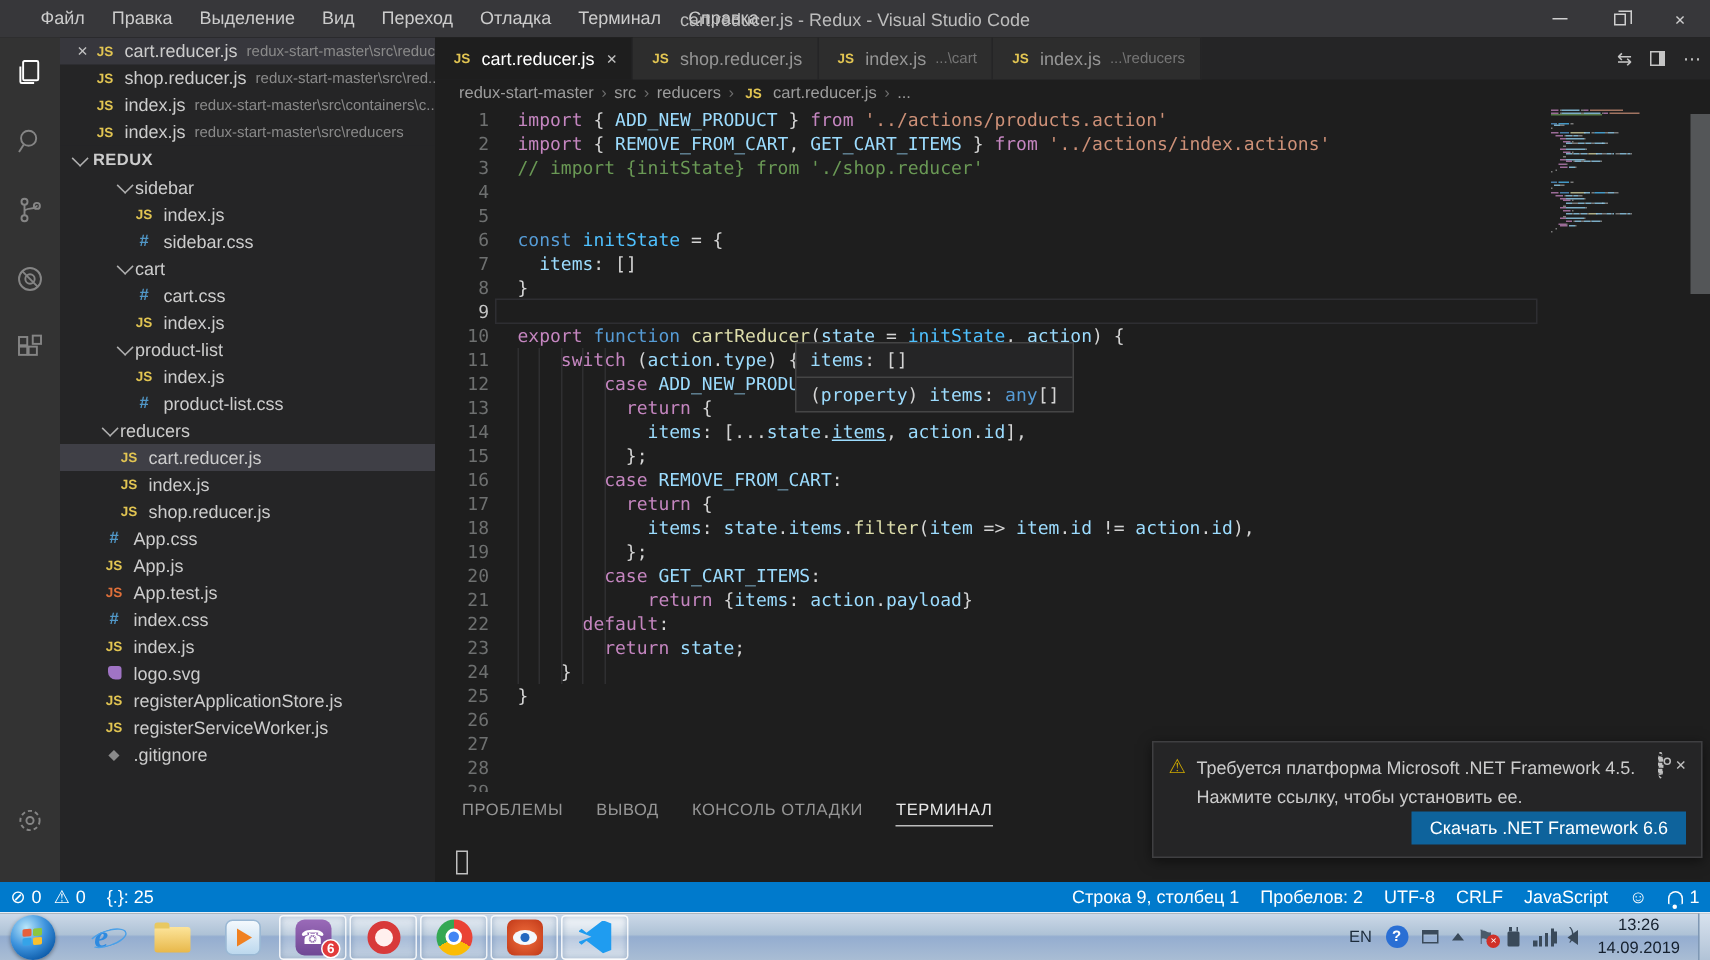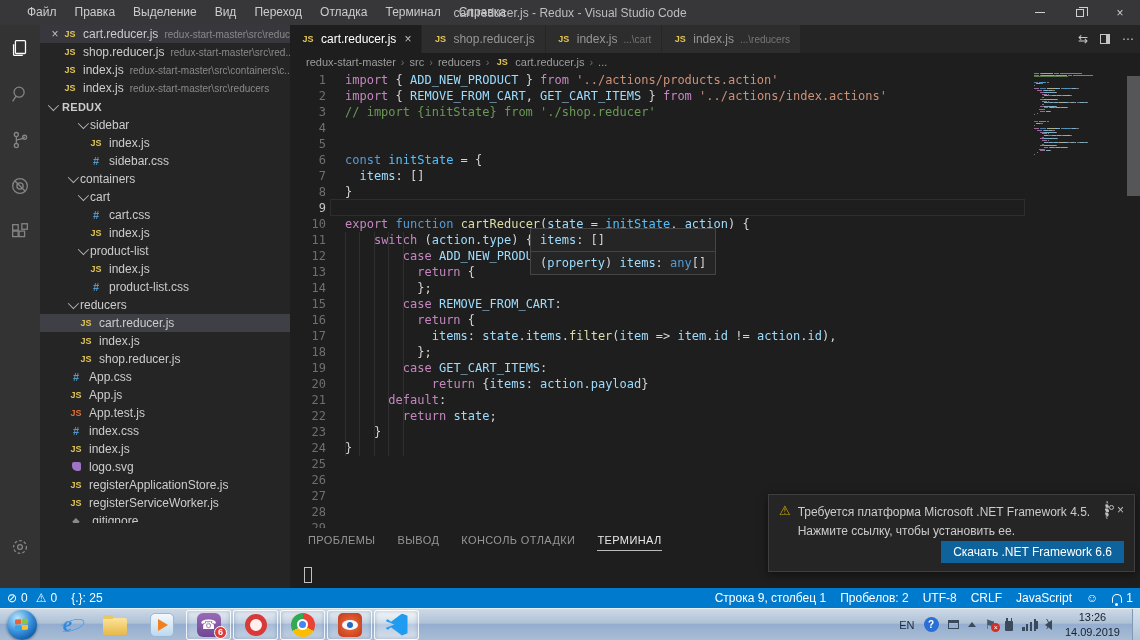--- a/index.html
+++ b/index.html
@@ -285,24 +285,20 @@
         <span>sidebar</span>
       </div>
       <div class="tree-row" style="padding-left: 48px;">
         <span class="file-ic ic-js">JS</span>
         <span>index.js</span>
       </div>
       <div class="tree-row" style="padding-left: 48px;">
         <span class="file-ic ic-css">#</span>
         <span>sidebar.css</span>
       </div>
-      <div class="tree-row" style="padding-left: 28px;">
-        <span class="chev"></span>
-        <span>containers</span>
-      </div>
       <div class="tree-row" style="padding-left: 38px;">
         <span class="chev"></span>
         <span>cart</span>
       </div>
       <div class="tree-row" style="padding-left: 48px;">
         <span class="file-ic ic-css">#</span>
         <span>cart.css</span>
       </div>
       <div class="tree-row" style="padding-left: 48px;">
         <span class="file-ic ic-js">JS</span>
@@ -466,20 +462,21 @@
         <div class="code-line"></div>
         <div class="code-line"></div>
         <div class="code-line"><span class="tk-d">const</span><span class="tk-p"> </span><span class="tk-b">initState</span><span class="tk-p"> = {</span></div>
         <div class="code-line"><span class="tk-p">  </span><span class="tk-v">items</span><span class="tk-p">: []</span></div>
         <div class="code-line"><span class="tk-p">}</span></div>
         <div class="code-line"></div>
         <div class="code-line"><span class="tk-k">export</span><span class="tk-p"> </span><span class="tk-d">function</span><span class="tk-p"> </span><span class="tk-f">cartReducer</span><span class="tk-p">(</span><span class="tk-v">state</span><span class="tk-p"> = </span><span class="tk-b">initState</span><span class="tk-p">, </span><span class="tk-v">action</span><span class="tk-p">) {</span></div>
         <div class="code-line"><span class="tk-p">    </span><span class="tk-k">switch</span><span class="tk-p"> (</span><span class="tk-v">action</span><span class="tk-p">.</span><span class="tk-v">type</span><span class="tk-p">) {</span></div>
         <div class="code-line"><span class="tk-p">        </span><span class="tk-k">case</span><span class="tk-p"> </span><span class="tk-v">ADD_NEW_PRODUCT</span><span class="tk-p">:</span></div>
         <div class="code-line"><span class="tk-p">          </span><span class="tk-k">return</span><span class="tk-p"> {</span></div>
+        <div class="code-line"><span class="tk-p">            </span><span class="tk-v">items</span><span class="tk-p">: [...</span><span class="tk-v">state</span><span class="tk-p">.</span><span class="tk-u">items</span><span class="tk-p">, </span><span class="tk-v">action</span><span class="tk-p">.</span><span class="tk-v">id</span><span class="tk-p">],</span></div>
         <div class="code-line"><span class="tk-p">          };</span></div>
         <div class="code-line"><span class="tk-p">        </span><span class="tk-k">case</span><span class="tk-p"> </span><span class="tk-v">REMOVE_FROM_CART</span><span class="tk-p">:</span></div>
         <div class="code-line"><span class="tk-p">          </span><span class="tk-k">return</span><span class="tk-p"> {</span></div>
         <div class="code-line"><span class="tk-p">            </span><span class="tk-v">items</span><span class="tk-p">: </span><span class="tk-v">state</span><span class="tk-p">.</span><span class="tk-v">items</span><span class="tk-p">.</span><span class="tk-f">filter</span><span class="tk-p">(</span><span class="tk-v">item</span><span class="tk-p"> =&gt; </span><span class="tk-v">item</span><span class="tk-p">.</span><span class="tk-v">id</span><span class="tk-p"> != </span><span class="tk-v">action</span><span class="tk-p">.</span><span class="tk-v">id</span><span class="tk-p">),</span></div>
         <div class="code-line"><span class="tk-p">          };</span></div>
         <div class="code-line"><span class="tk-p">        </span><span class="tk-k">case</span><span class="tk-p"> </span><span class="tk-v">GET_CART_ITEMS</span><span class="tk-p">:</span></div>
         <div class="code-line"><span class="tk-p">            </span><span class="tk-k">return</span><span class="tk-p"> {</span><span class="tk-v">items</span><span class="tk-p">: </span><span class="tk-v">action</span><span class="tk-p">.</span><span class="tk-v">payload</span><span class="tk-p">}</span></div>
         <div class="code-line"><span class="tk-p">      </span><span class="tk-k">default</span><span class="tk-p">:</span></div>
         <div class="code-line"><span class="tk-p">        </span><span class="tk-k">return</span><span class="tk-p"> </span><span class="tk-v">state</span><span class="tk-p">;</span></div>
         <div class="code-line"><span class="tk-p">    }</span></div>

